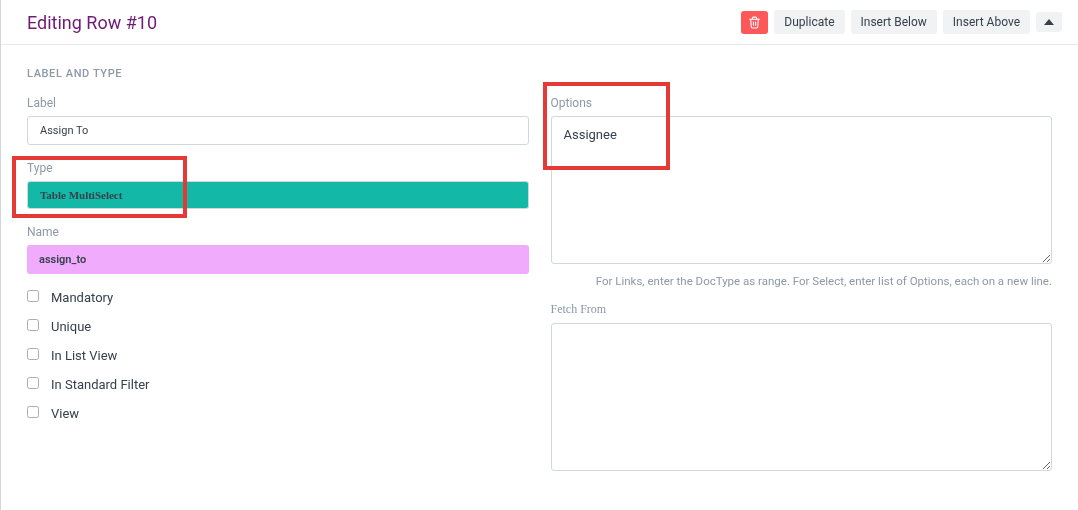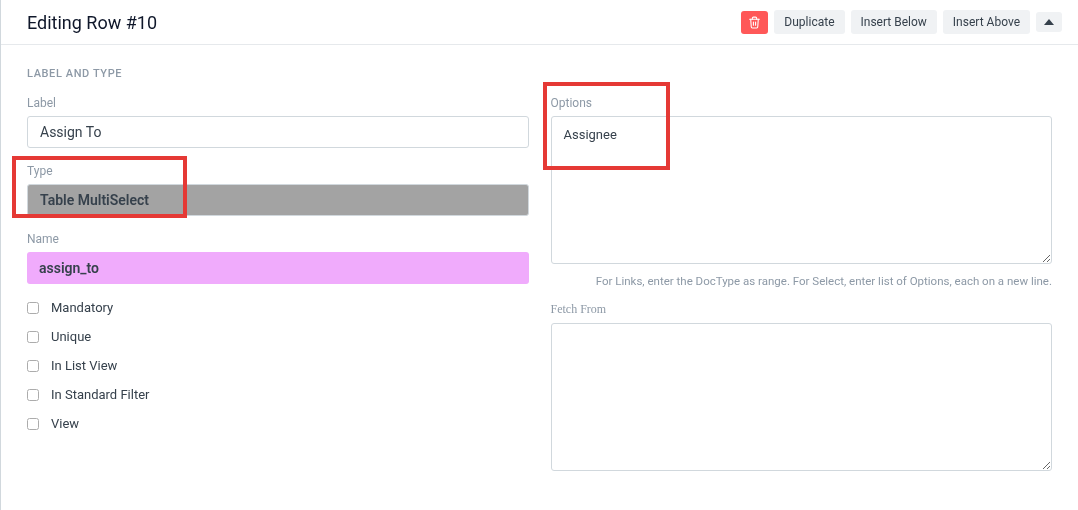--- a/index.html
+++ b/index.html
@@ -21,21 +21,21 @@
   .header {
     display: flex;
     align-items: center;
     justify-content: space-between;
     padding: 10px 16px 10px 26px;
     border-bottom: 1px solid #e6e9ec;
   }
   .title {
     font-size: 18px;
     font-weight: 400;
-    color: #0f172a;
+    color: #701a75;
   }
   .header-actions {
     display: flex;
     align-items: center;
     gap: 6px;
     border-radius: 9px;
   }
   .btn {
     background: #f0f2f4;
     border: none;
@@ -83,34 +83,35 @@
   .field-label {
     font-size: 12px;
     color: #8d99a6;
     margin-bottom: 6px;
   }
   .text-input {
     width: 100%;
     border: 1px solid #d1d8dd;
     border-radius: 3px;
     padding: 7px 12px;
-    font-size: 14px;
+    font-size: 11px;
     color: #36414c;
     font-family: inherit;
     background: #fff;
   }
   .text-input.readonly {
     background: #f0abfc;
     border: none;
     padding: 8px 12px;
     font-weight: 600;
   }
   .text-input.highlight {
-    background: #a3a3a3;
+    background: #14b8a6;
     font-weight: 600;
+    font-family: Liberation Serif, serif;
   }
   .textarea {
     width: 100%;
     border: 1px solid #d1d8dd;
     border-radius: 3px;
     padding: 10px 12px;
     font-size: 13px;
     color: #36414c;
     font-family: inherit;
     resize: both;
@@ -121,21 +122,21 @@
   .help-text {
     font-size: 11.5px;
     color: #8d99a6;
     margin-top: 6px;
     line-height: 1.5;
     text-align: right;
   }
   .group { margin-bottom: 16px; }
   .check-row {
     display: flex;
-    align-items: center;
+    align-items: flex-start;
     gap: 12px;
     margin-bottom: 14px;
   }
   .check-row input[type=checkbox] {
     width: 12px;
     height: 12px;
     accent-color: #8d99a6;
     opacity: 0.6;
   }
   .check-row label {

